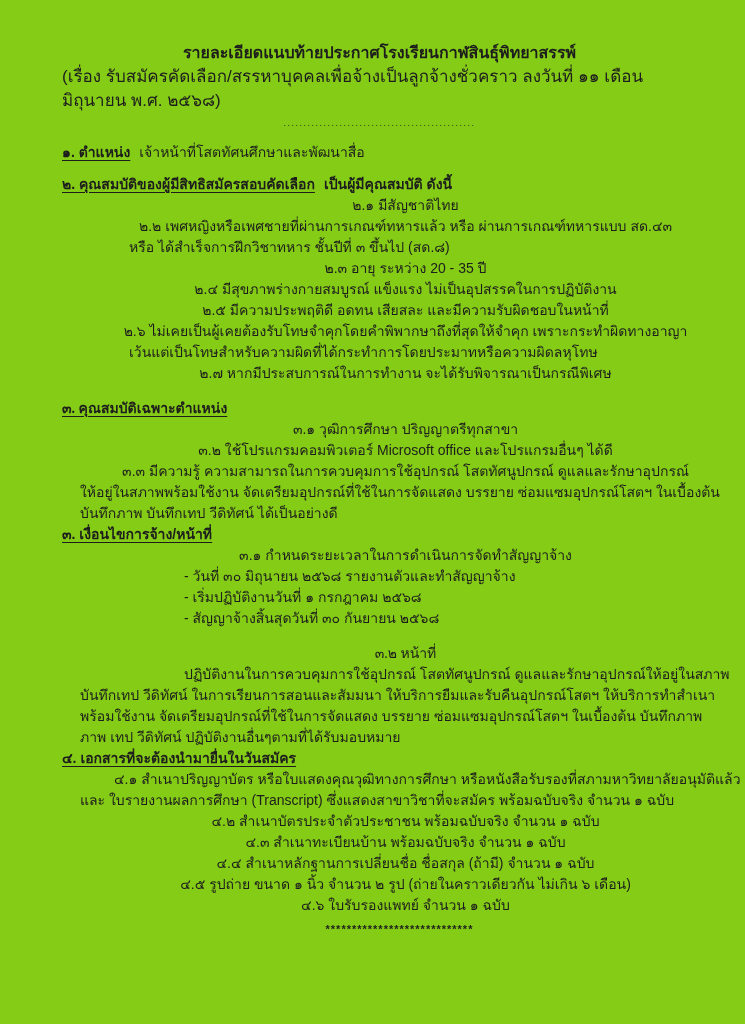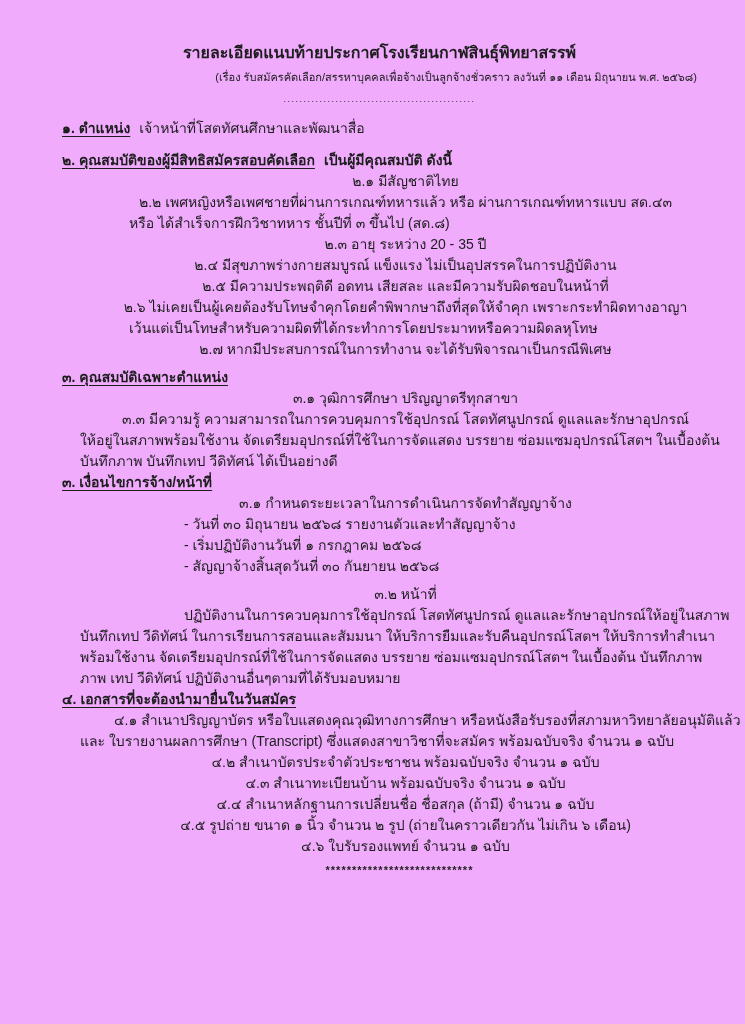--- a/index.html
+++ b/index.html
@@ -5,59 +5,59 @@
   html, body {
     margin: 0;
     padding: 0;
     background: #e9e9e7;
   }
   .page {
     position: relative;
     width: 745px;
     height: 1024px;
     margin: 0 auto;
-    background: #f0abfc;
+    background: #84cc16;
     box-sizing: border-box;
     padding: 40px 48px 0 62px;
     font-family: "Liberation Sans", "DejaVu Sans", sans-serif;
     font-size: 14px;
     line-height: 21px;
     color: #1d1d1d;
     overflow: hidden;
   }
   .title {
     text-align: center;
     font-weight: bold;
     font-size: 16px;
     line-height: 25px;
   }
   .subtitle {
-    text-align: right;
-    font-size: 11px;
+    text-align: left;
+    font-size: 17px;
     line-height: 24px;
   }
   .dots {
     text-align: center;
     font-size: 9px;
     letter-spacing: 1.5px;
     line-height: 15px;
     color: #2a2a2a;
     margin-top: 3px;
     overflow: hidden;
     white-space: nowrap;
   }
   .ln { white-space: nowrap; }
   .hd {
     font-weight: bold;
     text-decoration: underline;
     text-underline-offset: 3px;
     margin-right: 9px;
   }
   .bold { font-weight: bold; }
-  .sec-gap-sm { margin-top: 7px; }
+  .sec-gap-sm { margin-top: 14px; font-family: Liberation Serif, serif; }
   .sec-gap-md { margin-top: 11px; }
   .sec-gap-lg { }
   .ind1 { padding-left: 52px; text-align: center; }   
   .ind2 { padding-left: 67px; }   
   .ind3 { padding-left: 122px; }  
   .flush { padding-left: 18px; }  
   .stars {
     text-align: center;
     font-size: 11px;
     font-weight: bold;
@@ -90,20 +90,21 @@
   <div class="ln ind1">๒.๔ มีสุขภาพร่างกายสมบูรณ์ แข็งแรง ไม่เป็นอุปสรรคในการปฏิบัติงาน</div>
   <div class="ln ind1">๒.๕ มีความประพฤติดี อดทน เสียสละ และมีความรับผิดชอบในหน้าที่</div>
   <div class="ln ind1">๒.๖ ไม่เคยเป็นผู้เคยต้องรับโทษจำคุกโดยคำพิพากษาถึงที่สุดให้จำคุก เพราะกระทำผิดทางอาญา</div>
   <div class="ln ind2">เว้นแต่เป็นโทษสำหรับความผิดที่ได้กระทำการโดยประมาทหรือความผิดลหุโทษ</div>
   <div class="ln ind1">๒.๗ หากมีประสบการณ์ในการทำงาน จะได้รับพิจารณาเป็นกรณีพิเศษ</div>
 
   <div class="ln sec-gap-sm">
     <span class="hd">๓. คุณสมบัติเฉพาะตำแหน่ง</span>
   </div>
   <div class="ln ind1">๓.๑ วุฒิการศึกษา ปริญญาตรีทุกสาขา</div>
+  <div class="ln ind1">๓.๒ ใช้โปรแกรมคอมพิวเตอร์ Microsoft office และโปรแกรมอื่นๆ ได้ดี</div>
   <div class="ln ind1">๓.๓ มีความรู้ ความสามารถในการควบคุมการใช้อุปกรณ์ โสตทัศนูปกรณ์ ดูแลและรักษาอุปกรณ์</div>
   <div class="ln flush">ให้อยู่ในสภาพพร้อมใช้งาน จัดเตรียมอุปกรณ์ที่ใช้ในการจัดแสดง บรรยาย ซ่อมแซมอุปกรณ์โสตฯ ในเบื้องต้น</div>
   <div class="ln flush">บันทึกภาพ บันทึกเทป วีดิทัศน์ ได้เป็นอย่างดี</div>
 
   <div class="ln sec-gap-lg">
     <span class="hd">๓. เงื่อนไขการจ้าง/หน้าที่</span>
   </div>
   <div class="ln ind1">๓.๑ กำหนดระยะเวลาในการดำเนินการจัดทำสัญญาจ้าง</div>
   <div class="ln ind3">- วันที่ ๓๐ มิถุนายน ๒๕๖๘ รายงานตัวและทำสัญญาจ้าง</div>
   <div class="ln ind3">- เริ่มปฏิบัติงานวันที่ ๑ กรกฎาคม ๒๕๖๘</div>

